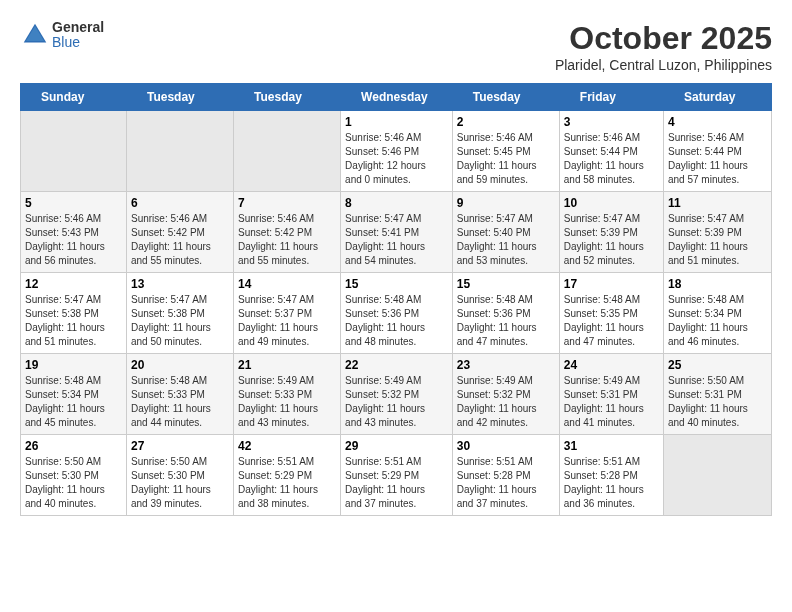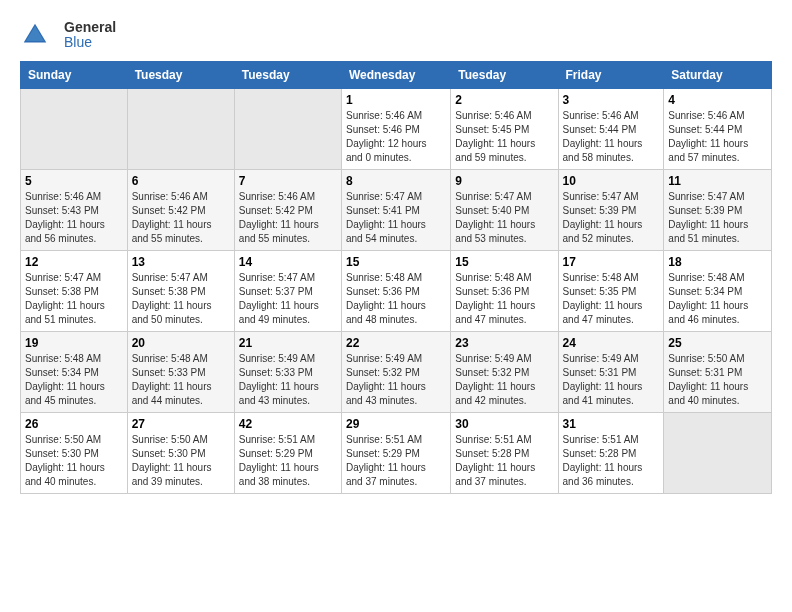--- a/index.html
+++ b/index.html
@@ -12,21 +12,21 @@
     }
     .header {
       display: flex;
       justify-content: space-between;
       align-items: flex-start;
       margin-bottom: 10px;
     }
     .logo {
       display: flex;
       align-items: center;
-      gap: 14px;
+      gap: 2px;
     }
     .logo-text {
       display: flex;
       flex-direction: column;
       line-height: 1.1;
     }
     .logo-general {
       font-size: 14px;
       font-weight: bold;
       color: #333;
@@ -55,21 +55,21 @@
     table {
       width: 100%;
       border-collapse: collapse;
       font-size: 11px;
     }
     thead tr {
       background-color: #2e6db4;
       color: #fff;
     }
     thead th {
-      padding: 6px 7px;
+      padding: 6px 20px;
       text-align: left;
       font-size: 12px;
       font-weight: bold;
       border: 1px solid #2e6db4;
     }
     tbody tr {
       border-bottom: 1px solid #ccc;
     }
     tbody td {
       vertical-align: top;
@@ -107,20 +107,22 @@
     <svg class="logo-icon" viewBox="0 0 40 40">
       <polygon points="20,5 35,30 5,30" fill="#2e6db4"></polygon>
       <polygon points="20,8 32,28 8,28" fill="#5a9fd4" opacity="0.4"></polygon>
     </svg>
     <div class="logo-text">
       <span class="logo-general">General</span>
       <span class="logo-blue">Blue</span>
     </div>
   </div>
   <div class="title-block">
+    <div class="month-title">October 2025</div>
+    <div class="subtitle">Plaridel, Central Luzon, Philippines</div>
   </div>
 </div>
 
 <table>
   <thead>
     <tr>
     <th>Sunday</th>
         <th>Tuesday</th>
         <th>Tuesday</th>
         <th>Wednesday</th>

